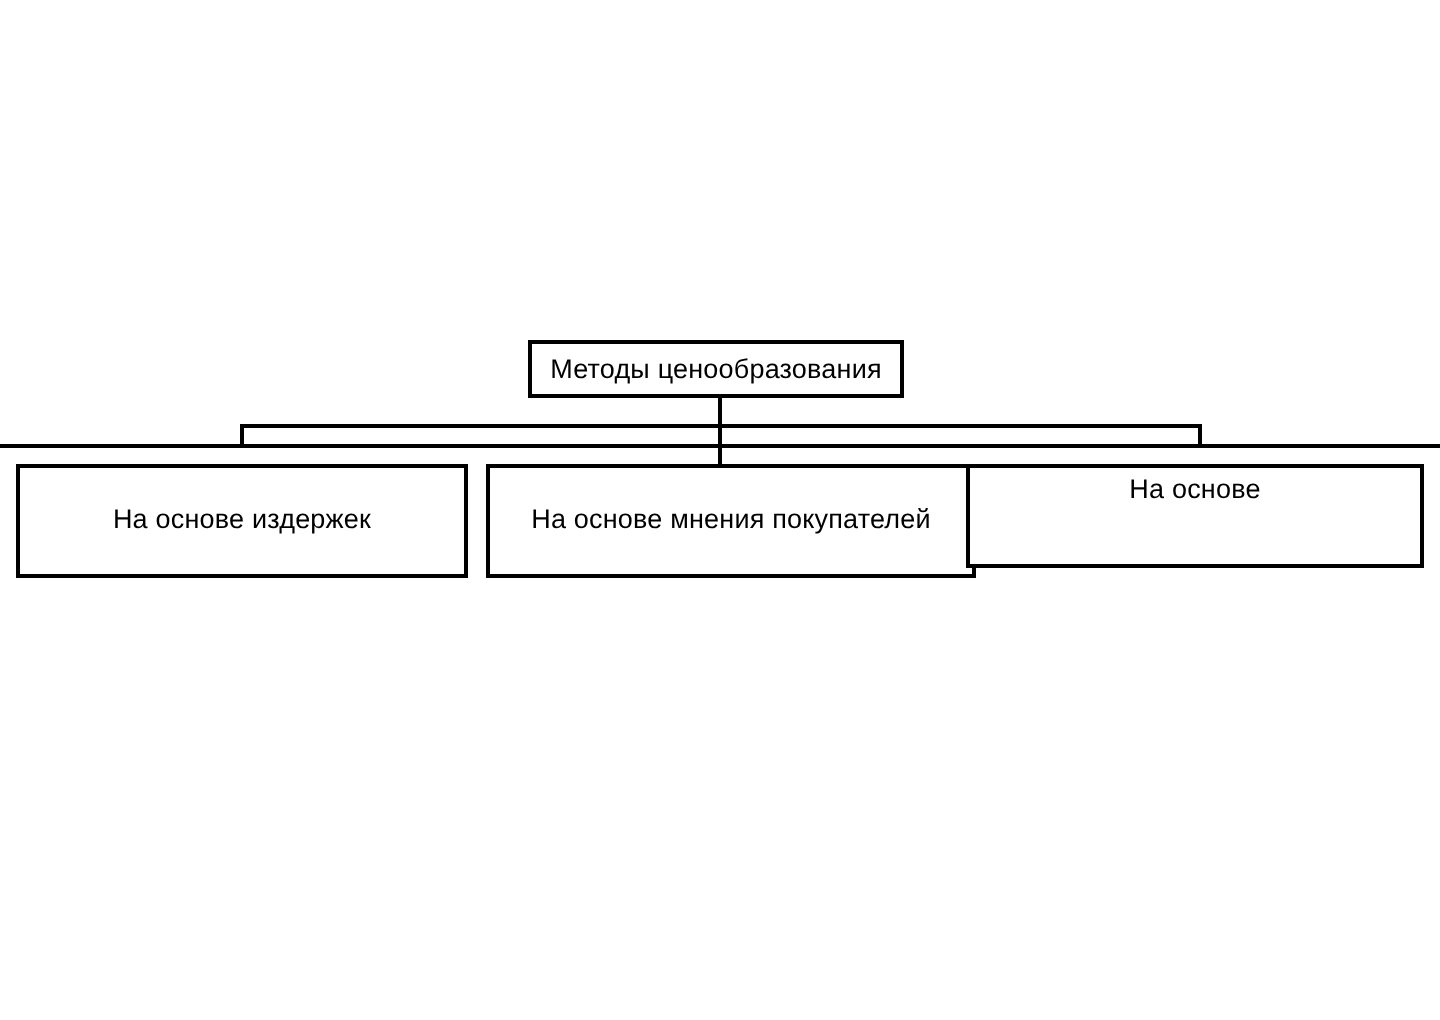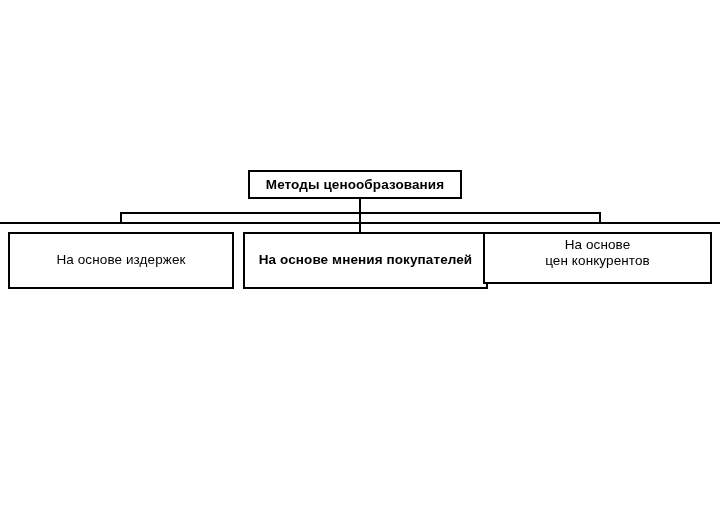--- a/index.html
+++ b/index.html
@@ -35,40 +35,38 @@
   .node .node-text {
     display: block;
     width: 100%;
     padding-top: 18px;
   }
   .node .node-text.two-line {
     padding-top: 3px;
   }
 
   #node-root {
-    left: 248px;
+    left: 264px;
     top: 170px;
-    width: 214px;
+    width: 188px;
     height: 29px;
-    font-weight: bold;
   }
   #node-root .node-text { padding-top: 5px; }
 
   #node-cost {
     left: 8px;
     top: 232px;
     width: 226px;
     height: 57px;
   }
   #node-buyers {
     left: 243px;
     top: 232px;
     width: 245px;
     height: 57px;
-    font-weight: bold;
   }
   #node-competitors {
     left: 483px;
     top: 232px;
     width: 229px;
     height: 52px;
   }
 
   
   .conn {
@@ -129,16 +127,15 @@
   <div class="node" id="node-cost">
     <span class="node-text">На основе издержек</span>
   </div>
 
   <div class="node" id="node-buyers">
     <span class="node-text">На основе мнения покупателей</span>
   </div>
 
   <div class="node" id="node-competitors">
     <span class="node-text two-line">На основе</span>
-    <span class="node-text" style="padding-top:0">цен конкурентов</span>
   </div>
 
 </div>
 
 </body></html>

